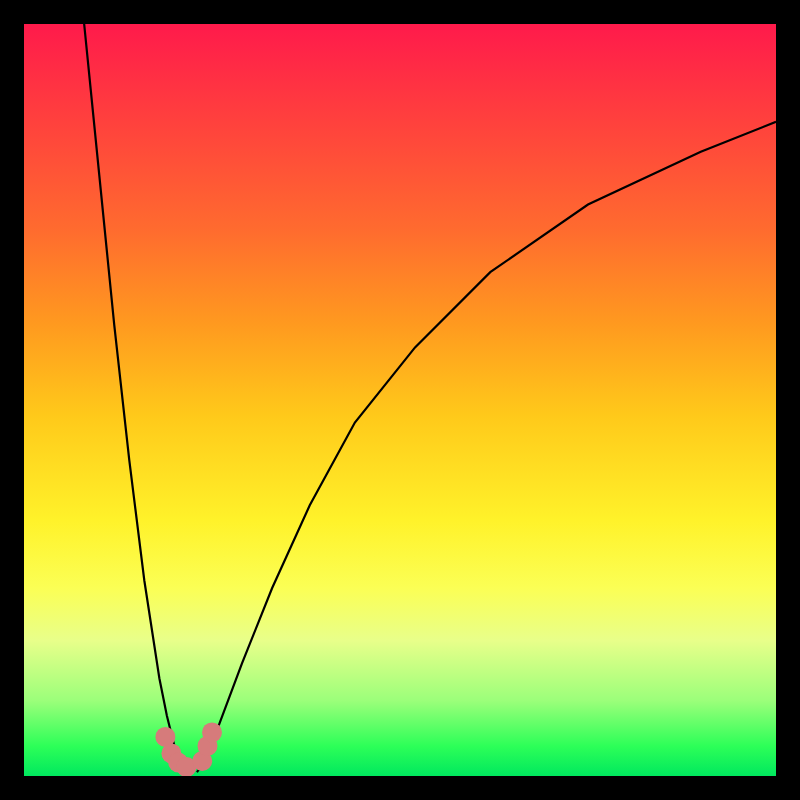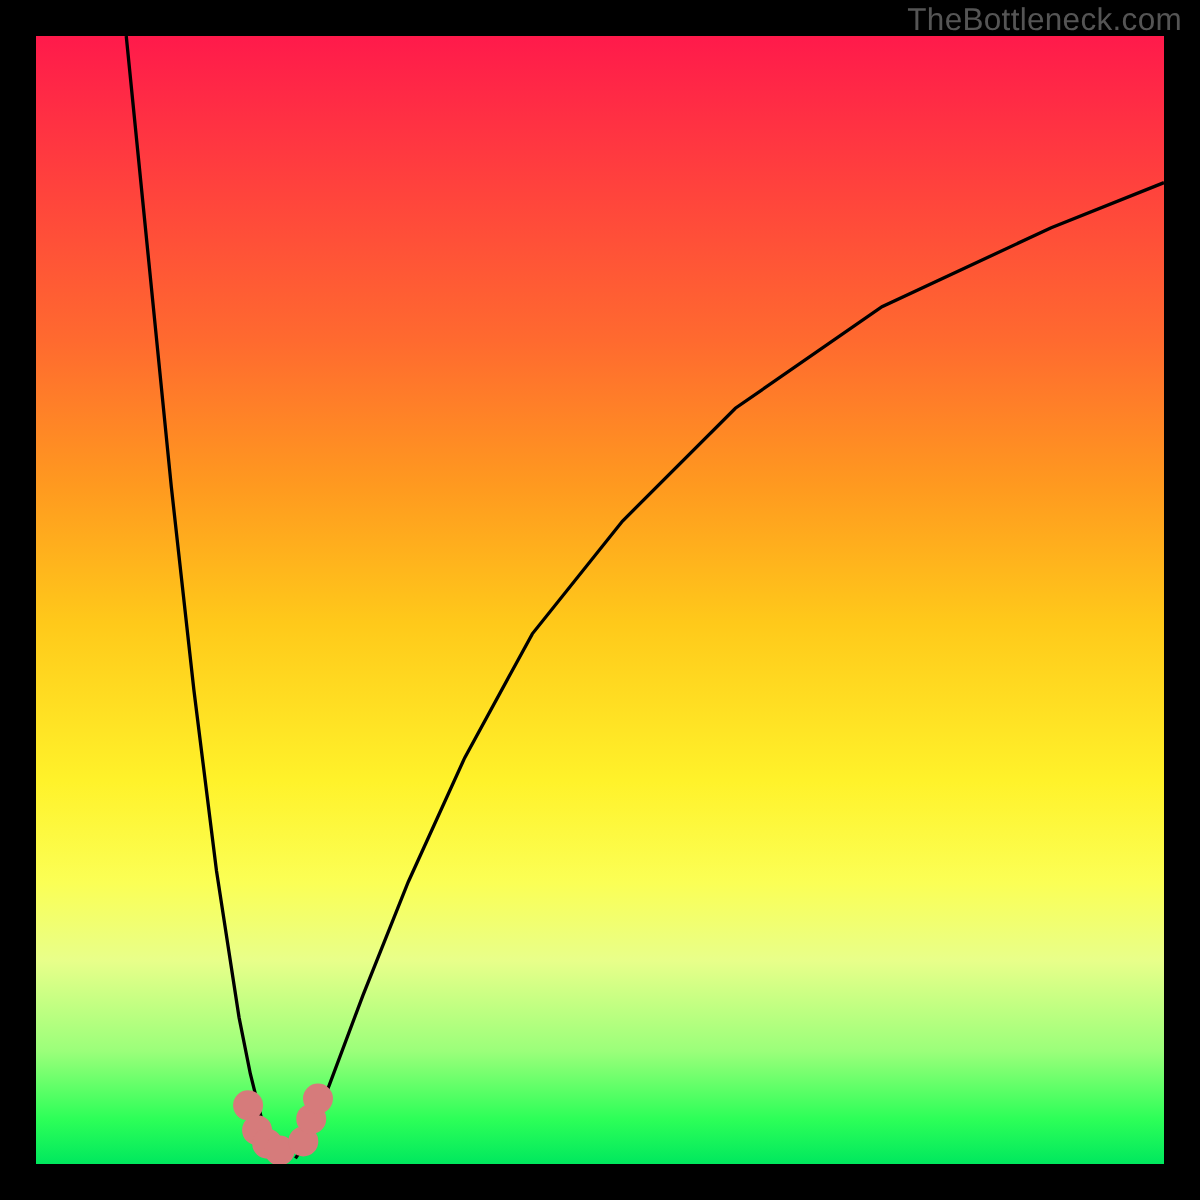--- a/index.html
+++ b/index.html
@@ -54,21 +54,20 @@
     top: 0;
     left: 0;
     width: 752px;
     height: 752px;
   }
 </style>
 </head>
 <body>
 
 <div class="frame">
-  <div class="watermark">TheBottleneck.com</div>
 
   <div class="plot">
     <svg class="curve" viewBox="0 0 752 752" preserveAspectRatio="none">
       <path id="left-path" fill="none" stroke="#000000" stroke-width="2.2" d="M60.16 0.00 L75.20 150.40 L90.24 300.80 L105.28 436.16 L120.32 556.48 L135.36 654.24 L142.88 691.84 L150.40 721.92 L154.16 733.20 L157.92 740.72 L165.44 748.24"></path>
       <path id="right-path" fill="none" stroke="#000000" stroke-width="2.2" d="M172.96 748.24 L180.48 736.96 L195.52 699.36 L218.08 639.20 L248.16 564.00 L285.76 481.28 L330.88 398.56 L391.04 323.36 L466.24 248.16 L564.00 180.48 L676.80 127.84 L752.00 97.76"></path>
       <g id="markers">
           <circle cx="141.38" cy="712.90" r="10" fill="#d67b7b"></circle>
           <circle cx="147.39" cy="729.44" r="10" fill="#d67b7b"></circle>
           <circle cx="154.16" cy="738.46" r="10" fill="#d67b7b"></circle>
           <circle cx="162.43" cy="742.98" r="10" fill="#d67b7b"></circle>

